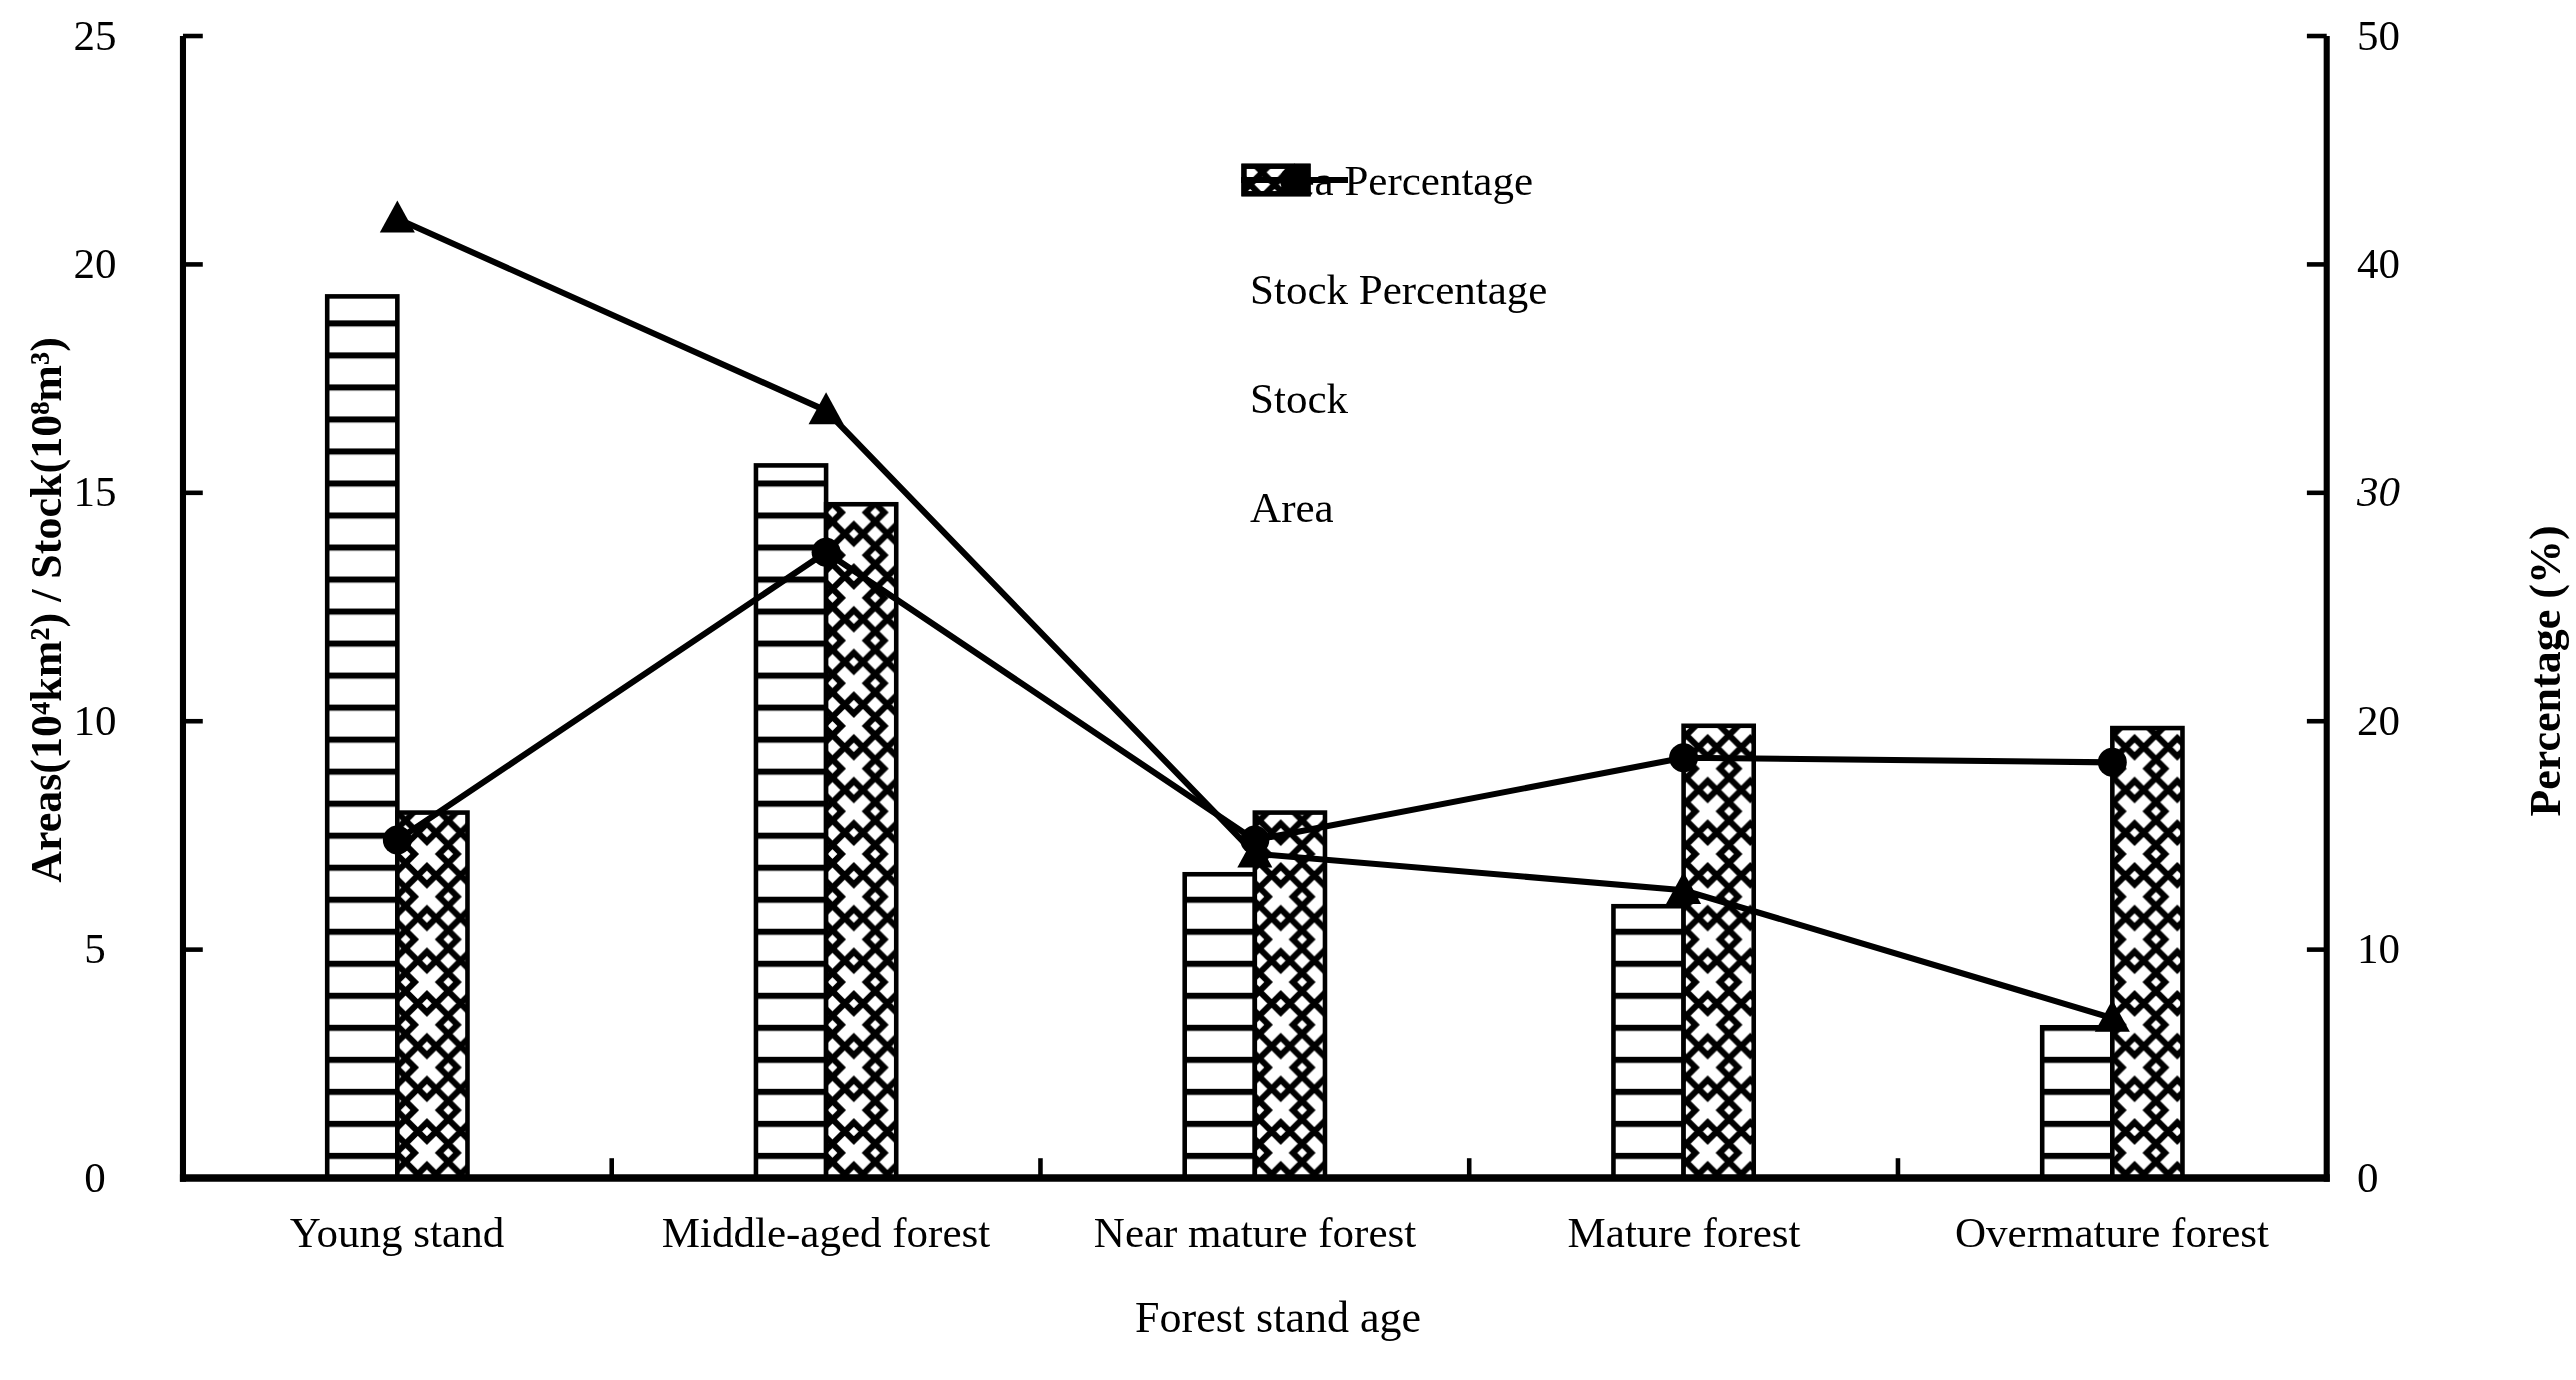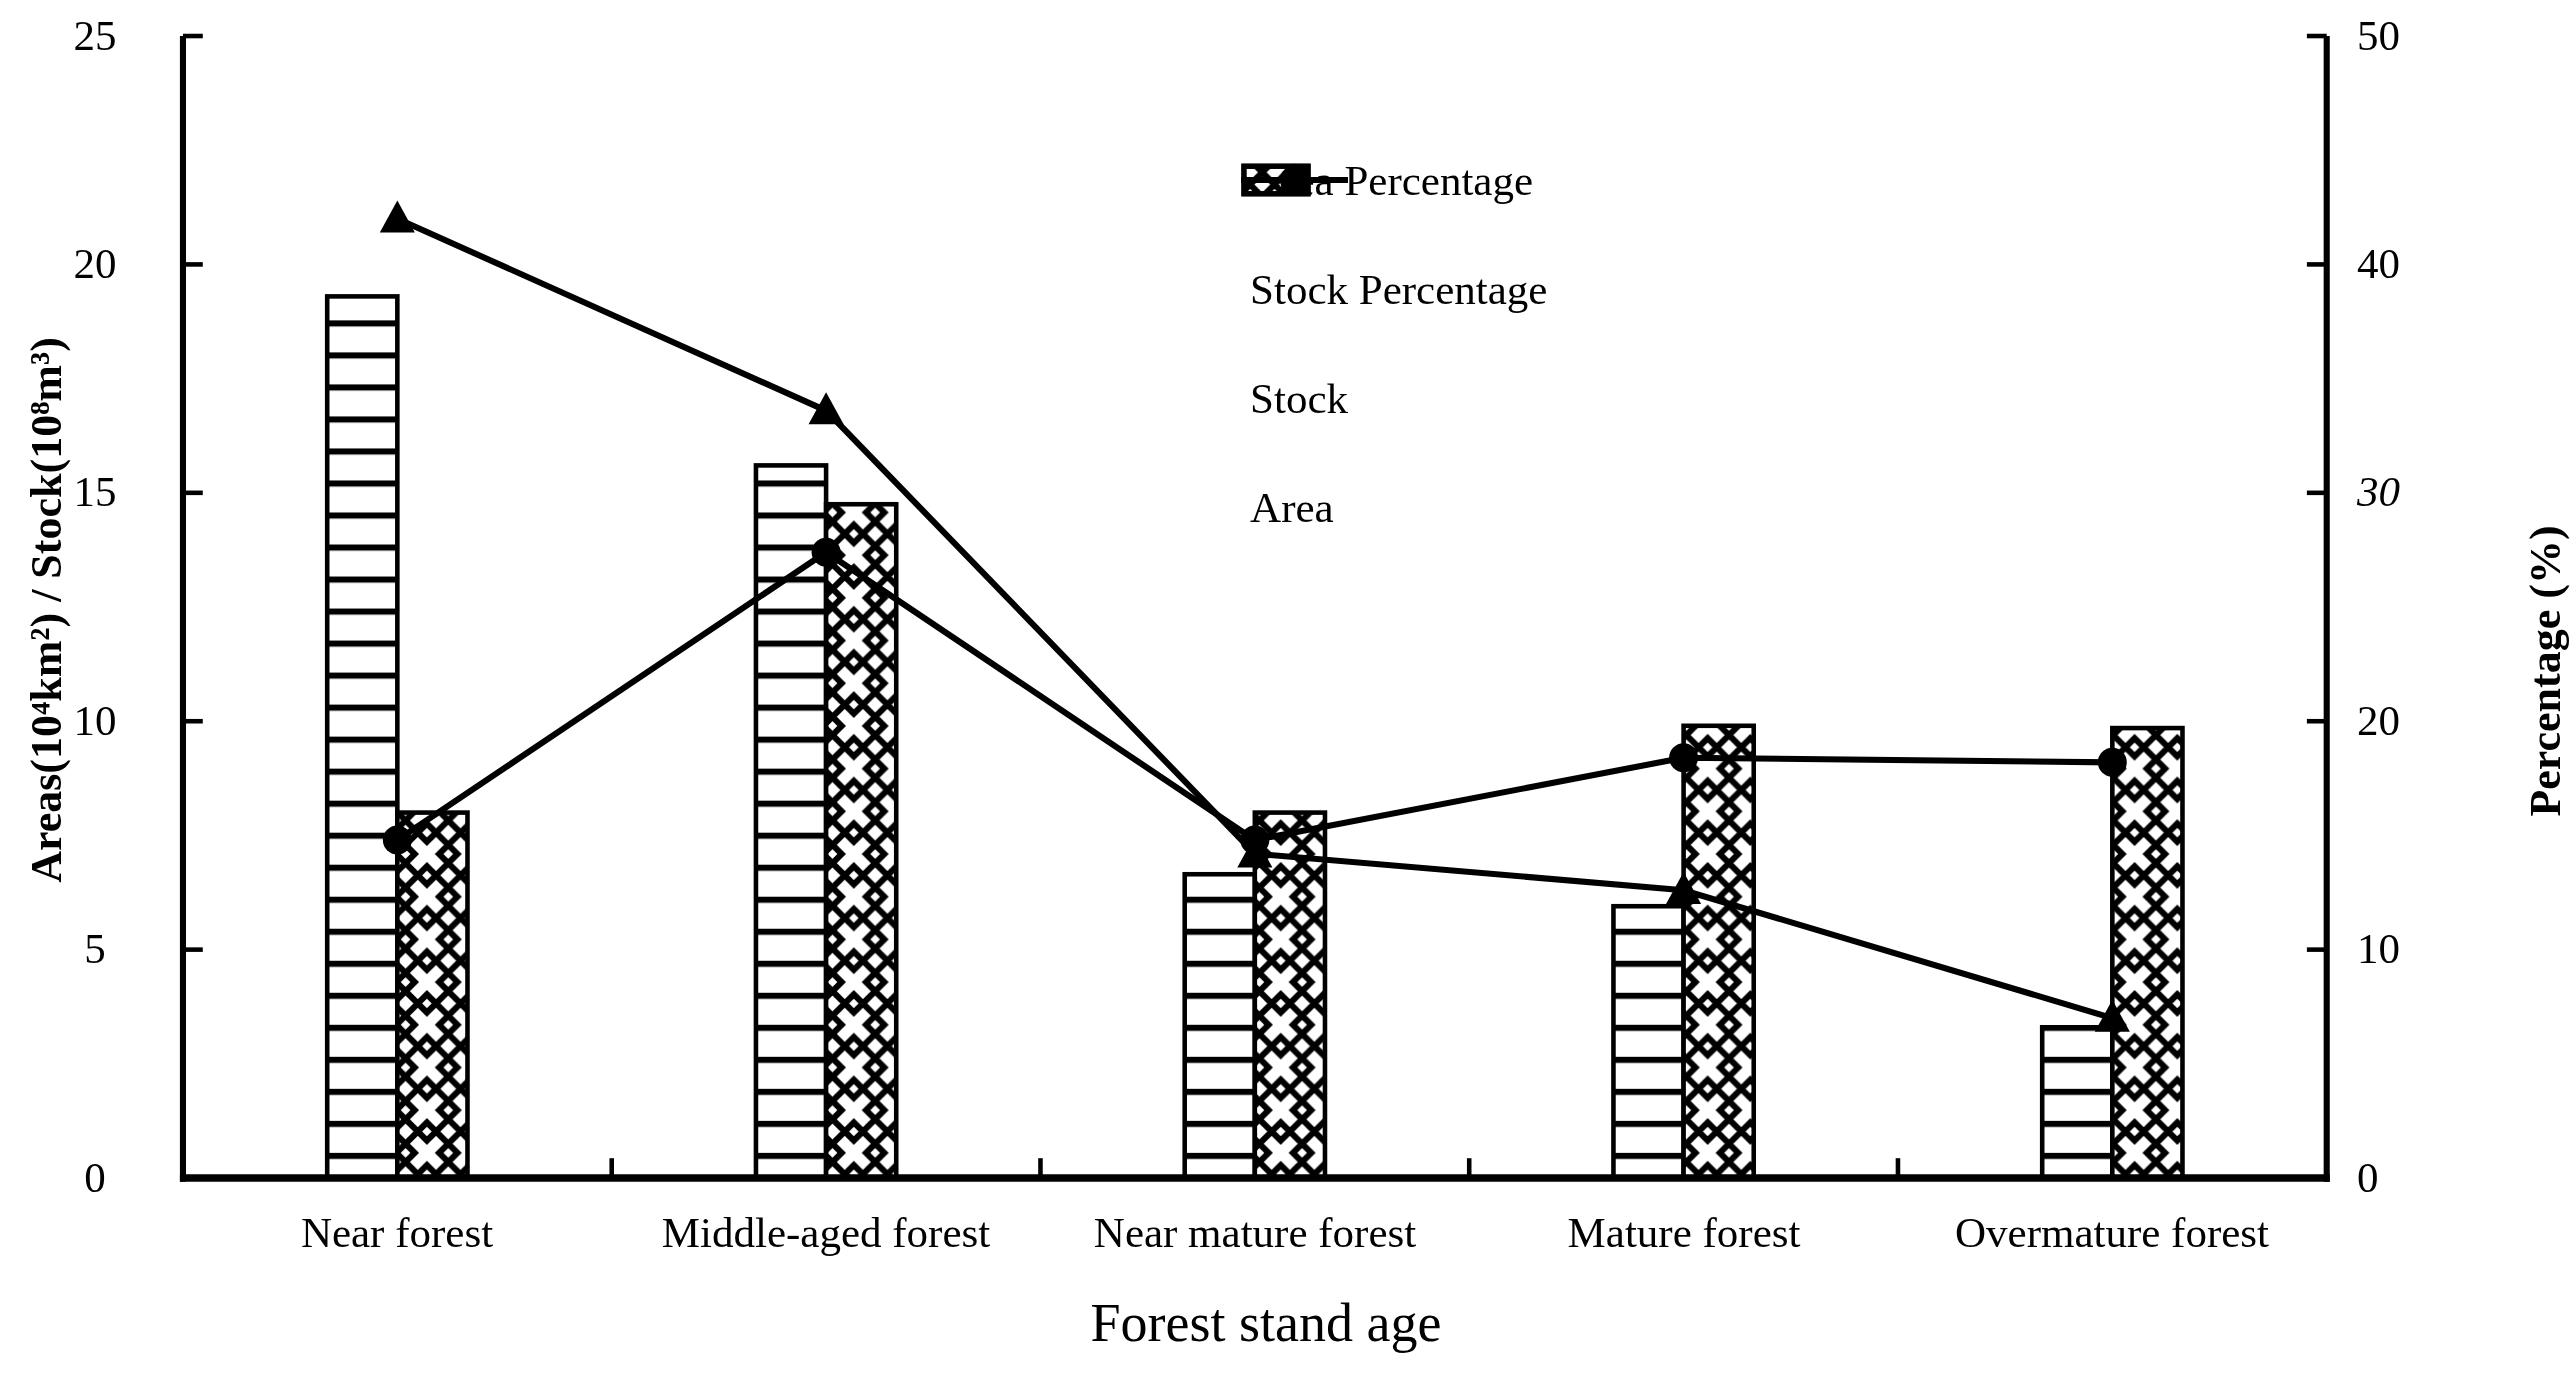--- a/index.html
+++ b/index.html
@@ -6,21 +6,21 @@
   #stage{position:relative;width:2576px;height:1381px;background:#fff;
          font-family:"Liberation Serif","DejaVu Serif",serif;color:#000;}
   svg{position:absolute;left:0;top:0;overflow:visible;}
   .ticklab{position:absolute;font-size:43px;line-height:50px;white-space:nowrap;}
   .ticklab.left{width:114px;text-align:center;}
   .ticklab.right{text-align:left;}
   .catlab{position:absolute;font-size:43px;line-height:49px;white-space:nowrap;
           transform:translateX(-50%);}
   .y-title{position:absolute;font-size:44px;font-weight:bold;white-space:nowrap;
            transform:translate(-50%,-50%) rotate(-90deg);}
-  .x-title{position:absolute;font-size:54px;white-space:nowrap;transform:translateX(-50%);}
+  .x-title{position:absolute;font-size:44px;white-space:nowrap;transform:translateX(-50%);margin-left:12px;}
   .legend{position:absolute;left:1241px;top:163px;display:flex;flex-direction:column;gap:75px;}
   .legend-row{display:flex;align-items:center;height:34px;}
   .legend-row .lab{font-size:43px;margin-left:9.1px;white-space:nowrap;}
   .sw{flex:0 0 auto;}
 </style>
 </head>
 <body>
 
 <div id="stage">
 
@@ -122,19 +122,19 @@
     <div class="ticklab left" style="left: 38px; top: 696px;">10</div>
     <div class="ticklab left" style="left: 38px; top: 467px;">15</div>
     <div class="ticklab left" style="left: 38px; top: 239px;">20</div>
     <div class="ticklab left" style="left: 38px; top: 10.7px;">25</div>
     <div class="ticklab right" style="left: 2357px; top: 1153px;">0</div>
     <div class="ticklab right" style="left: 2357px; top: 924px;">10</div>
     <div class="ticklab right" style="left: 2357px; top: 696px;">20</div>
     <div class="ticklab right" style="left: 2357px; top: 467px; font-style: italic;">30</div>
     <div class="ticklab right" style="left: 2357px; top: 239px;">40</div>
     <div class="ticklab right" style="left: 2357px; top: 10.7px; text-align: center;">50</div>
-    <div class="catlab" style="left: 397px; top: 1208px;">Near forest</div>
+    <div class="catlab" style="left: 397px; top: 1208px;">Young stand</div>
     <div class="catlab" style="left: 826px; top: 1208px;">Middle-aged forest</div>
     <div class="catlab" style="left: 1255px; top: 1208px;">Near mature forest</div>
     <div class="catlab" style="left: 1684px; top: 1208px;">Mature forest</div>
     <div class="catlab" style="left: 2112px; top: 1208px;">Overmature forest</div>
   </div>
 
 
 </body></html>

